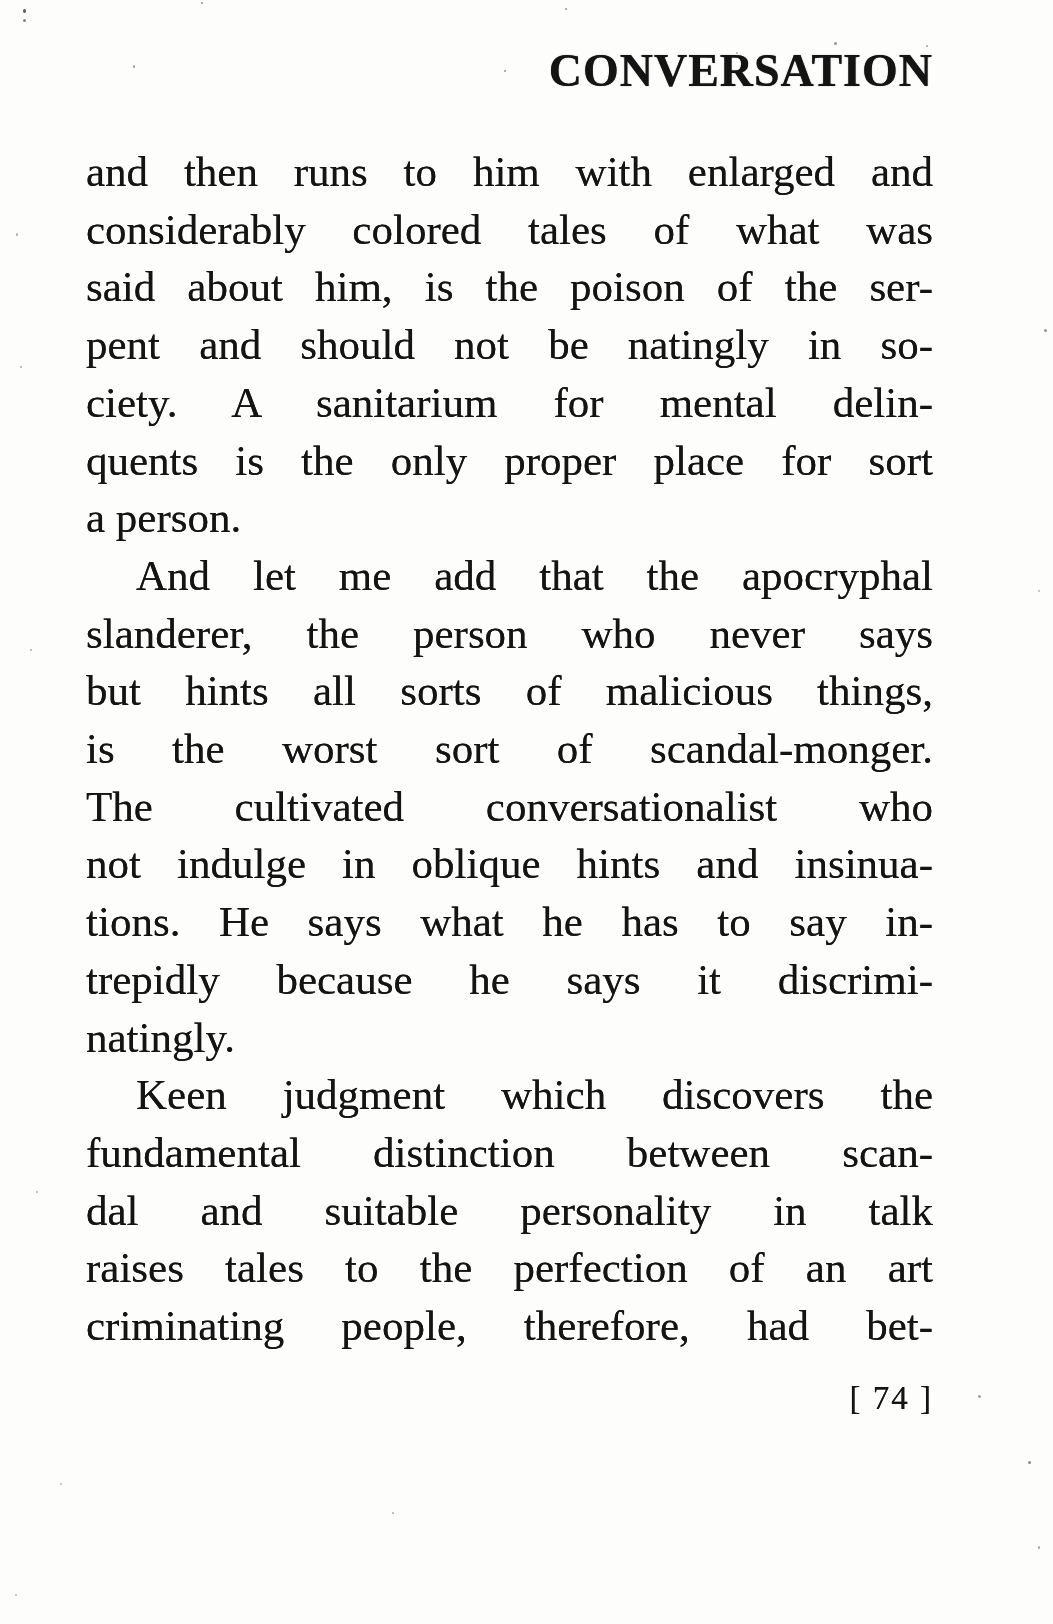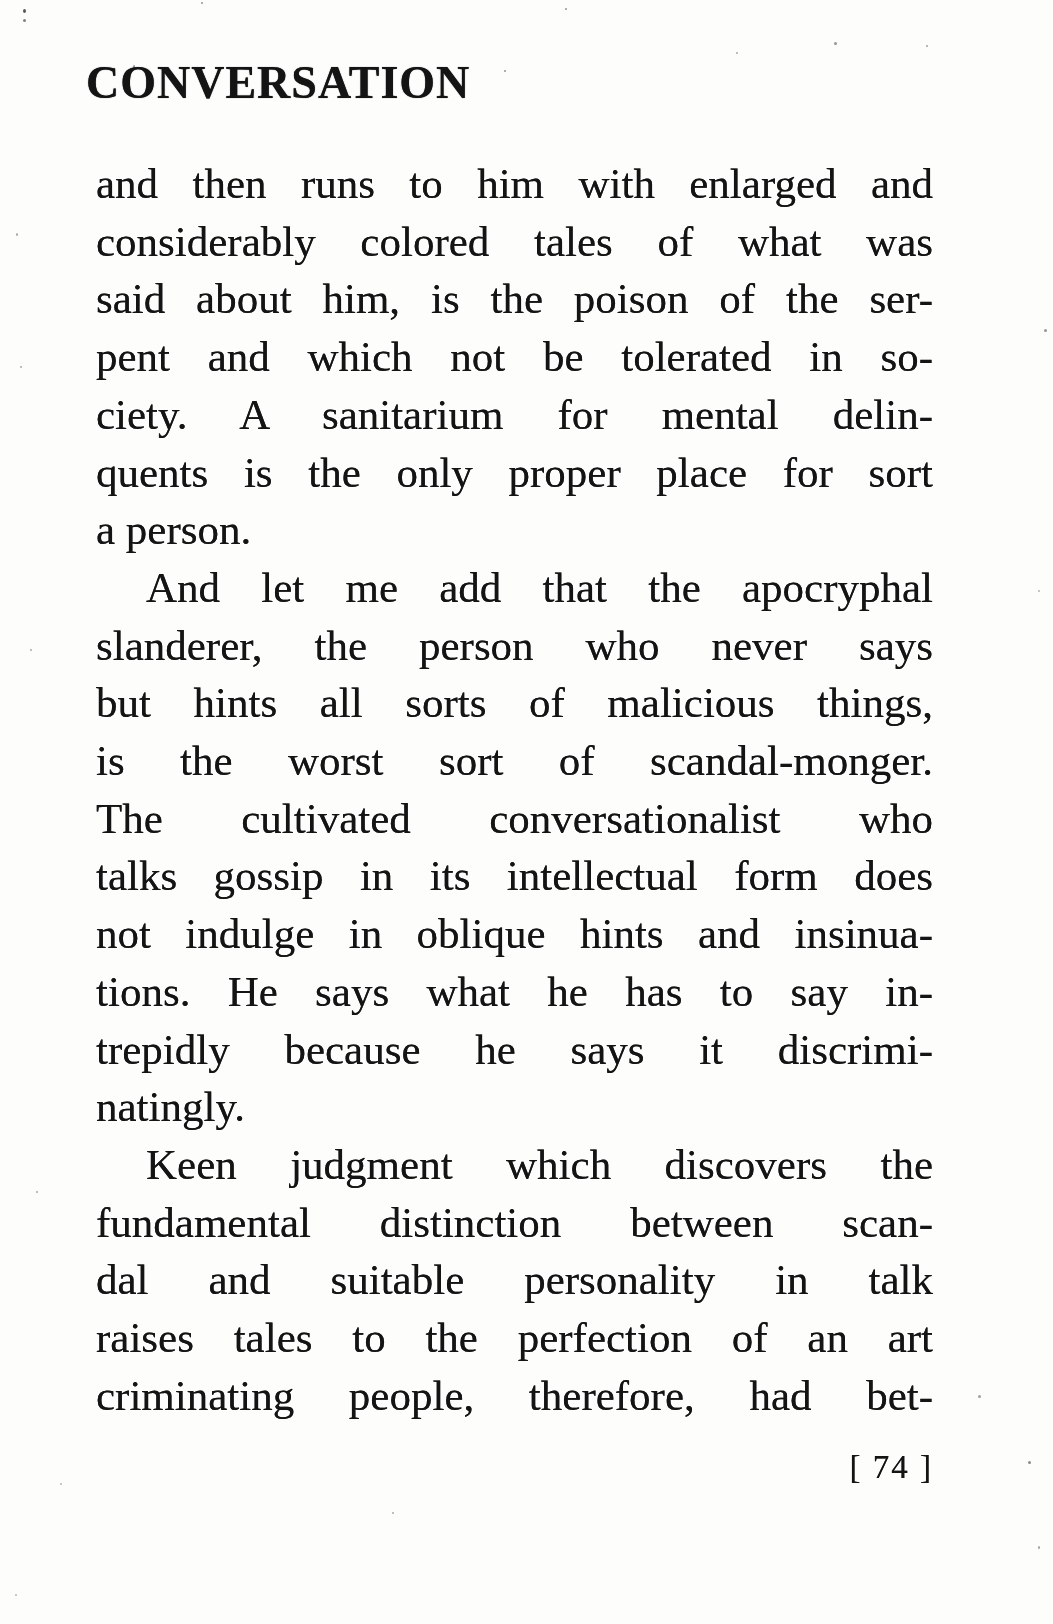--- a/index.html
+++ b/index.html
@@ -16,33 +16,32 @@
   .textblock {
     position: absolute;
     left: 86px;
     top: 46px;
     width: 847px;
   }
   .heading {
     font-size: 46px;
     line-height: 50px;
     font-weight: bold;
-    text-align: left;
+    text-align: right;
     letter-spacing: 1px;
-    margin: 12px 0 47px 0;
+    margin: 0 0 47px 0;
     text-shadow: 0 0 0.8px rgba(15,15,15,0.9);
   }
   .para { margin: 0; padding: 0; }
   .line {
     font-size: 43px;
     line-height: 57.7px;
     text-align: justify;
     text-align-last: justify;
     white-space: normal;
-    margin-left: 10px;
   }
   .line.flush { text-align-last: left; }
   .line.indent { text-indent: 50px; }
   .footer {
     margin-top: 21px;
     text-align: right;
     font-size: 33px;
     line-height: 44px;
     letter-spacing: 2px;
   }
@@ -57,33 +56,32 @@
 
 <div class="page">
   <div class="textblock">
 
     <div class="heading">CONVERSATION</div>
 
     <div class="para">
       <div class="line">and then runs to him with enlarged and</div>
       <div class="line">considerably colored tales of what was</div>
       <div class="line">said about him, is the poison of the ser-</div>
-      <div class="line">pent and which not be tolerated in so-</div>
+      <div class="line">pent and should not be natingly in so-</div>
       <div class="line">ciety. A sanitarium for mental delin-</div>
       <div class="line">quents is the only proper place for sort</div>
       <div class="line flush">a person.</div>
     </div>
 
     <div class="para">
       <div class="line indent">And let me add that the apocryphal</div>
       <div class="line">slanderer, the person who never says</div>
       <div class="line">but hints all sorts of malicious things,</div>
       <div class="line">is the worst sort of scandal-monger.</div>
       <div class="line">The cultivated conversationalist who</div>
-      <div class="line">talks gossip in its intellectual form does</div>
       <div class="line">not indulge in oblique hints and insinua-</div>
       <div class="line">tions. He says what he has to say in-</div>
       <div class="line">trepidly because he says it discrimi-</div>
       <div class="line flush">natingly.</div>
     </div>
 
     <div class="para">
       <div class="line indent">Keen judgment which discovers the</div>
       <div class="line">fundamental distinction between scan-</div>
       <div class="line">dal and suitable personality in talk</div>

